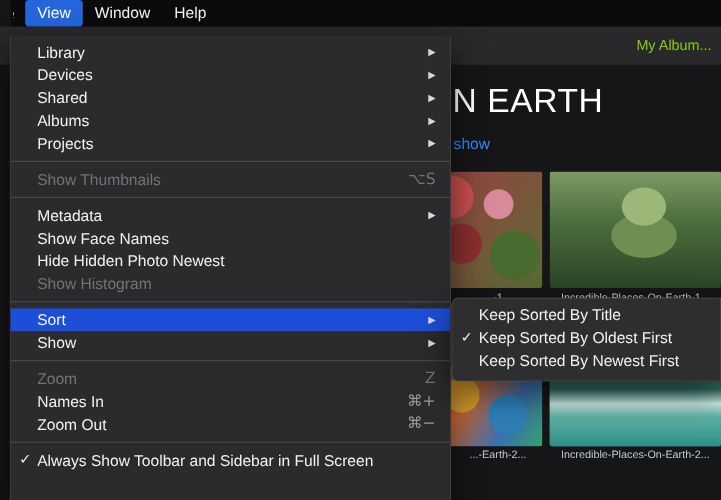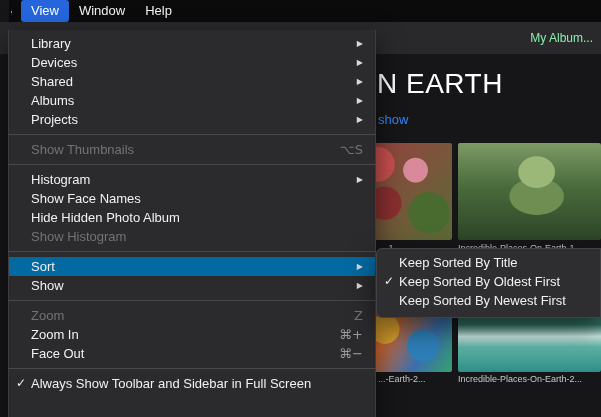--- a/index.html
+++ b/index.html
@@ -7,21 +7,21 @@
   #screen {
     position:relative; width:601px; height:417px;
     background:#161618; overflow:hidden;
   }
   
   .toolbar {
     position:absolute; top:22px; left:0; width:601px; height:32px;
     background:#29292b;
   }
   .toolbar-link {
-    position:absolute; top:9px; right:8px; font-size:12px; color:#86efac;
+    position:absolute; top:9px; right:8px; font-size:12px; color:#84cc16;
   }
   .page-title {
     position:absolute; top:68px; left:377px; font-size:28px; font-weight:400;
     color:#ffffff; letter-spacing:.5px; white-space:nowrap;
   }
   .blue-link {
     position:absolute; top:112px; left:378px; font-size:13px; color:#2f8bff;
   }
   .thumb { position:absolute; border-radius:2px; }
   .thumb-a {
@@ -46,21 +46,21 @@
       radial-gradient(circle at 30% 35%, #e0a32e 0 18%, transparent 19%),
       radial-gradient(circle at 70% 60%, #2e7fb8 0 20%, transparent 21%),
       linear-gradient(120deg, #c23b2a 0%, #d86a2e 35%, #3a6fb0 70%, #35a06b 100%);
   }
   .thumb-d {
     left:458px; top:306px; width:143px; height:66px;
     background-image:
       linear-gradient(180deg, #3a5d3a 0%, #2e6e62 28%, #cdeae4 46%, #5fb3a6 62%, #2e8d85 100%);
   }
   .caption {
-    position:absolute; font-size:9px; color:#c9c9cc; 
+    position:absolute; font-size:9px; color:#c9c9cc; text-align:center;
     white-space:nowrap; overflow:hidden;
   }
   .cap-a { left:378px; top:243px; width:74px; }
   .cap-b { left:458px; top:243px; width:143px; }
   .cap-c { left:378px; top:374px; width:74px; }
   .cap-d { left:458px; top:374px; width:143px; }
   
   .menubar {
     position:absolute; top:0; left:9px; width:601px; height:22px;
     background:#0b0b0c; display:flex; align-items:center;
@@ -80,21 +80,21 @@
   .mrow {
     height:19px; line-height:19px; padding:0 12px 0 22px; font-size:13px;
     color:#f1f1f3; display:flex; align-items:center; position:relative;
     white-space:nowrap;
   }
   .mrow .lbl { flex:1 1 auto; overflow:hidden; }
   .mrow .sc { color:#9b9b9f; font-family:"DejaVu Sans",sans-serif; margin-left:10px; }
   .mrow .arr { font-size:8px; color:#d9d9dc; font-family:"DejaVu Sans",sans-serif; margin-left:10px; }
   .mrow .chk { position:absolute; left:7px; font-size:12px; color:#f1f1f3; }
   .mrow.disabled, .mrow.disabled .sc { color:#737377;gap:44px; }
-  .mrow.hl { background:#0369a1; }
+  .mrow.hl { background:#1d4ed8; }
   .msep { height:1px; background:#48484b; margin:5px 0; }
   
   .submenu-panel {
     position:absolute; top:248px; left:376px; width:225px; height:70px;
     background:#2e2e30; border:1px solid rgba(255,255,255,.10);
     border-radius:6px 0 0 6px; padding:4px 0;
     box-shadow:0 10px 28px rgba(0,0,0,.55); z-index:21;
   }
 </style>
 </head>
@@ -145,52 +145,52 @@
       <span class="lbl">Projects</span>
       <span class="arr">▶</span>
     </div>
     <div class="msep"></div>
     <div class="mrow disabled">
       <span class="lbl">Show Thumbnails</span>
       <span class="sc">⌥S</span>
     </div>
     <div class="msep"></div>
     <div class="mrow">
-      <span class="lbl">Histogram</span>
+      <span class="lbl">Metadata</span>
       <span class="arr">▶</span>
     </div>
     <div class="mrow">
       <span class="lbl">Show Face Names</span>
     </div>
     <div class="mrow">
-      <span class="lbl">Hide Hidden Photo Album</span>
+      <span class="lbl">Hide Hidden Photo Newest</span>
     </div>
     <div class="mrow disabled">
       <span class="lbl">Show Histogram</span>
     </div>
     <div class="msep"></div>
     <div class="mrow hl">
       <span class="lbl">Sort</span>
       <span class="arr">▶</span>
     </div>
     <div class="mrow">
       <span class="lbl">Show</span>
       <span class="arr">▶</span>
     </div>
     <div class="msep"></div>
     <div class="mrow disabled">
       <span class="lbl">Zoom</span>
       <span class="sc">Z</span>
     </div>
     <div class="mrow">
-      <span class="lbl">Zoom In</span>
+      <span class="lbl">Names In</span>
       <span class="sc">⌘+</span>
     </div>
     <div class="mrow">
-      <span class="lbl">Face Out</span>
+      <span class="lbl">Zoom Out</span>
       <span class="sc">⌘−</span>
     </div>
     <div class="msep"></div>
     <div class="mrow">
       <span class="chk">✓</span>
       <span class="lbl">Always Show Toolbar and Sidebar in Full Screen</span>
     </div>
   </div>
 
   <div class="submenu-panel">

